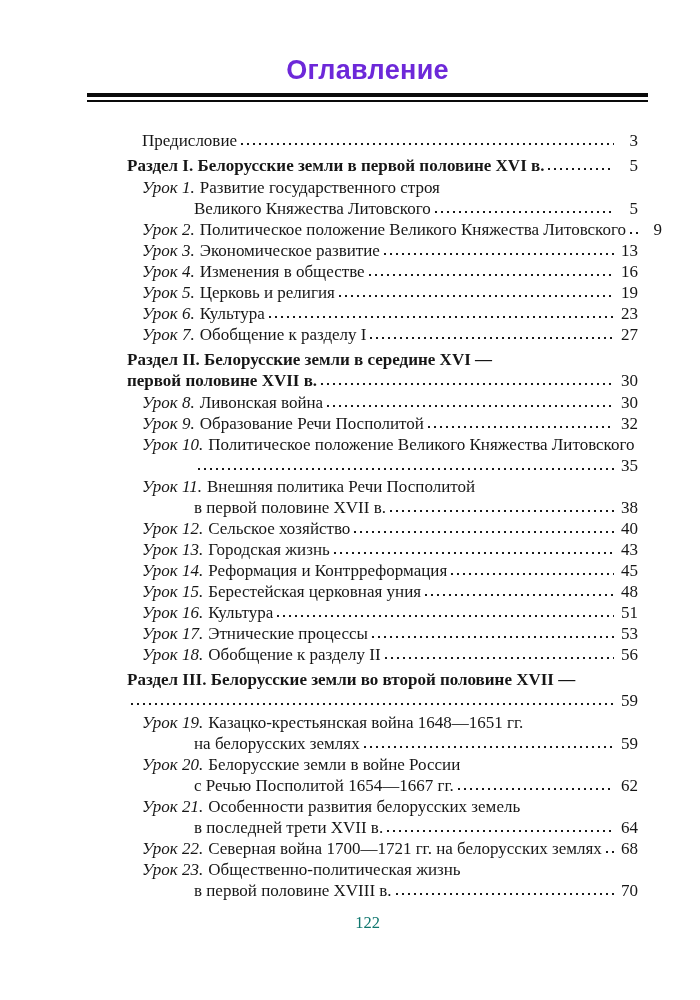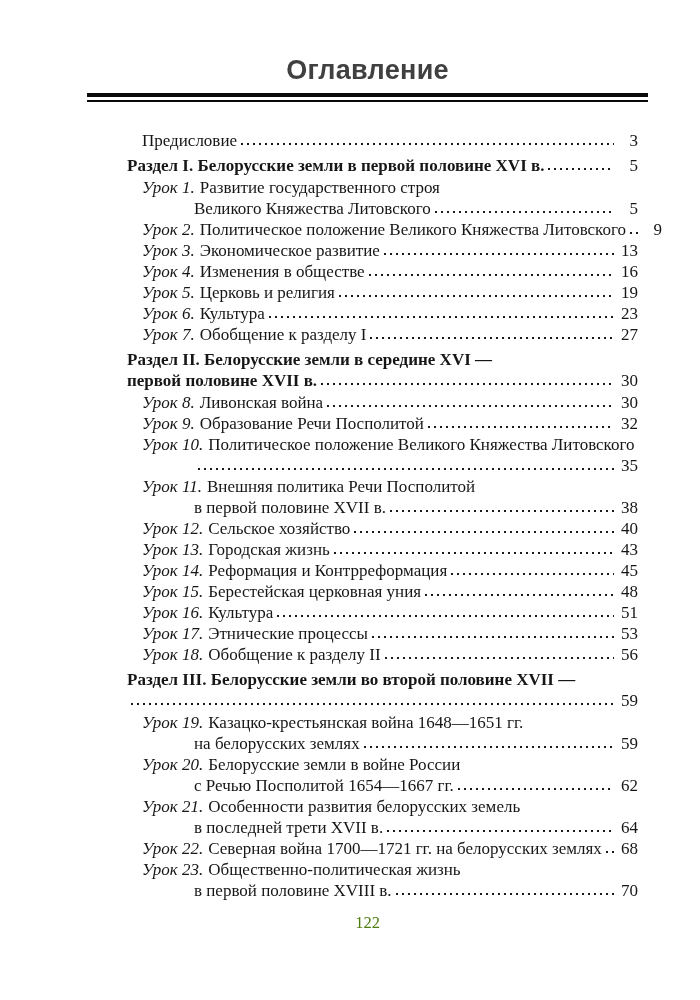--- a/index.html
+++ b/index.html
@@ -18,21 +18,21 @@
     top: 0;
     width: 561px;
   }
   .title {
     font-family: "Liberation Sans", sans-serif;
     font-weight: bold;
     font-size: 27px;
     line-height: 30px;
     text-align: center;
     letter-spacing: 0.3px;
-    color: #404040;
+    color: #6d28d9;
     margin: 55px 0 0 0;
   }
   .double-rule {
     margin-top: 8px;
     border-top: 4px solid #0a0a0a;
     border-bottom: 2px solid #0a0a0a;
     height: 3px;
   }
   .toc {
     margin-top: 28px;
@@ -63,21 +63,21 @@
   }
   .pg { min-width: 22px; text-align: right; white-space: nowrap; }
   .folio {
     position: absolute;
     left: 87px;
     top: 912px;
     width: 561px;
     text-align: center;
     font-size: 16.5px;
     line-height: 21px;
-    color: #4d7c0f;
+    color: #0f766e;
   }
 </style>
 </head>
 <body>
 
 <div class="page">
   <div class="content">
     <h1 class="title">Оглавление</h1>
     <div class="double-rule"></div>
     <div class="toc" id="toc">

